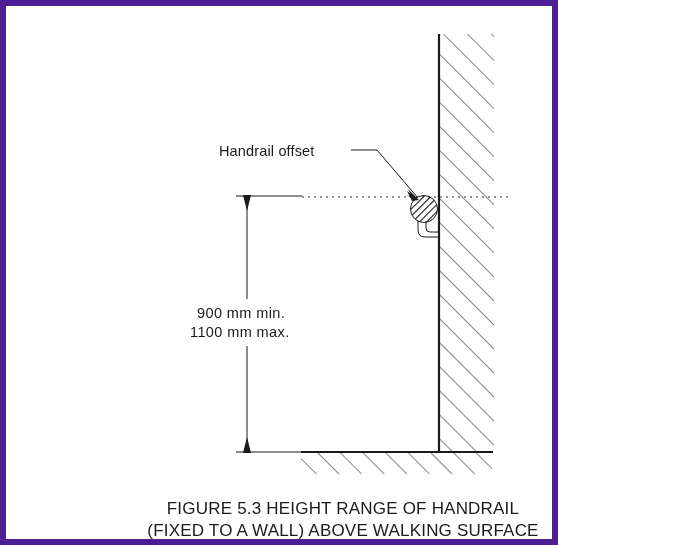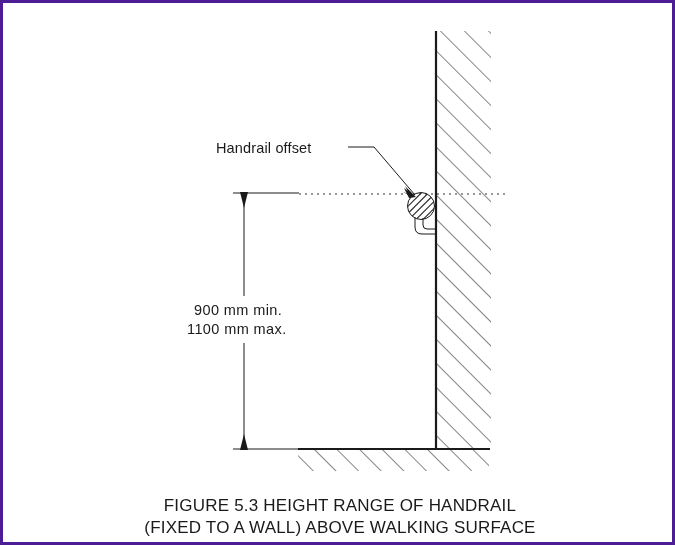--- a/index.html
+++ b/index.html
@@ -5,24 +5,24 @@
   html, body {
     margin: 0;
     padding: 0;
     background: #ffffff;
   }
   body {
     font-family: "Liberation Sans", sans-serif;
   }
   #page {
     position: relative;
-    width: 675px;
+    width: 558px;
     height: 545px;
     background: #ffffff;
-    border: 3px solid #4c1d95;
+    border: 6px solid #4c1d95;
     box-sizing: border-box;
     overflow: hidden;
   }
   #figure-svg {
     position: absolute;
     left: 0;
     top: 0;
     width: 675px;
     height: 545px;
     display: block;

